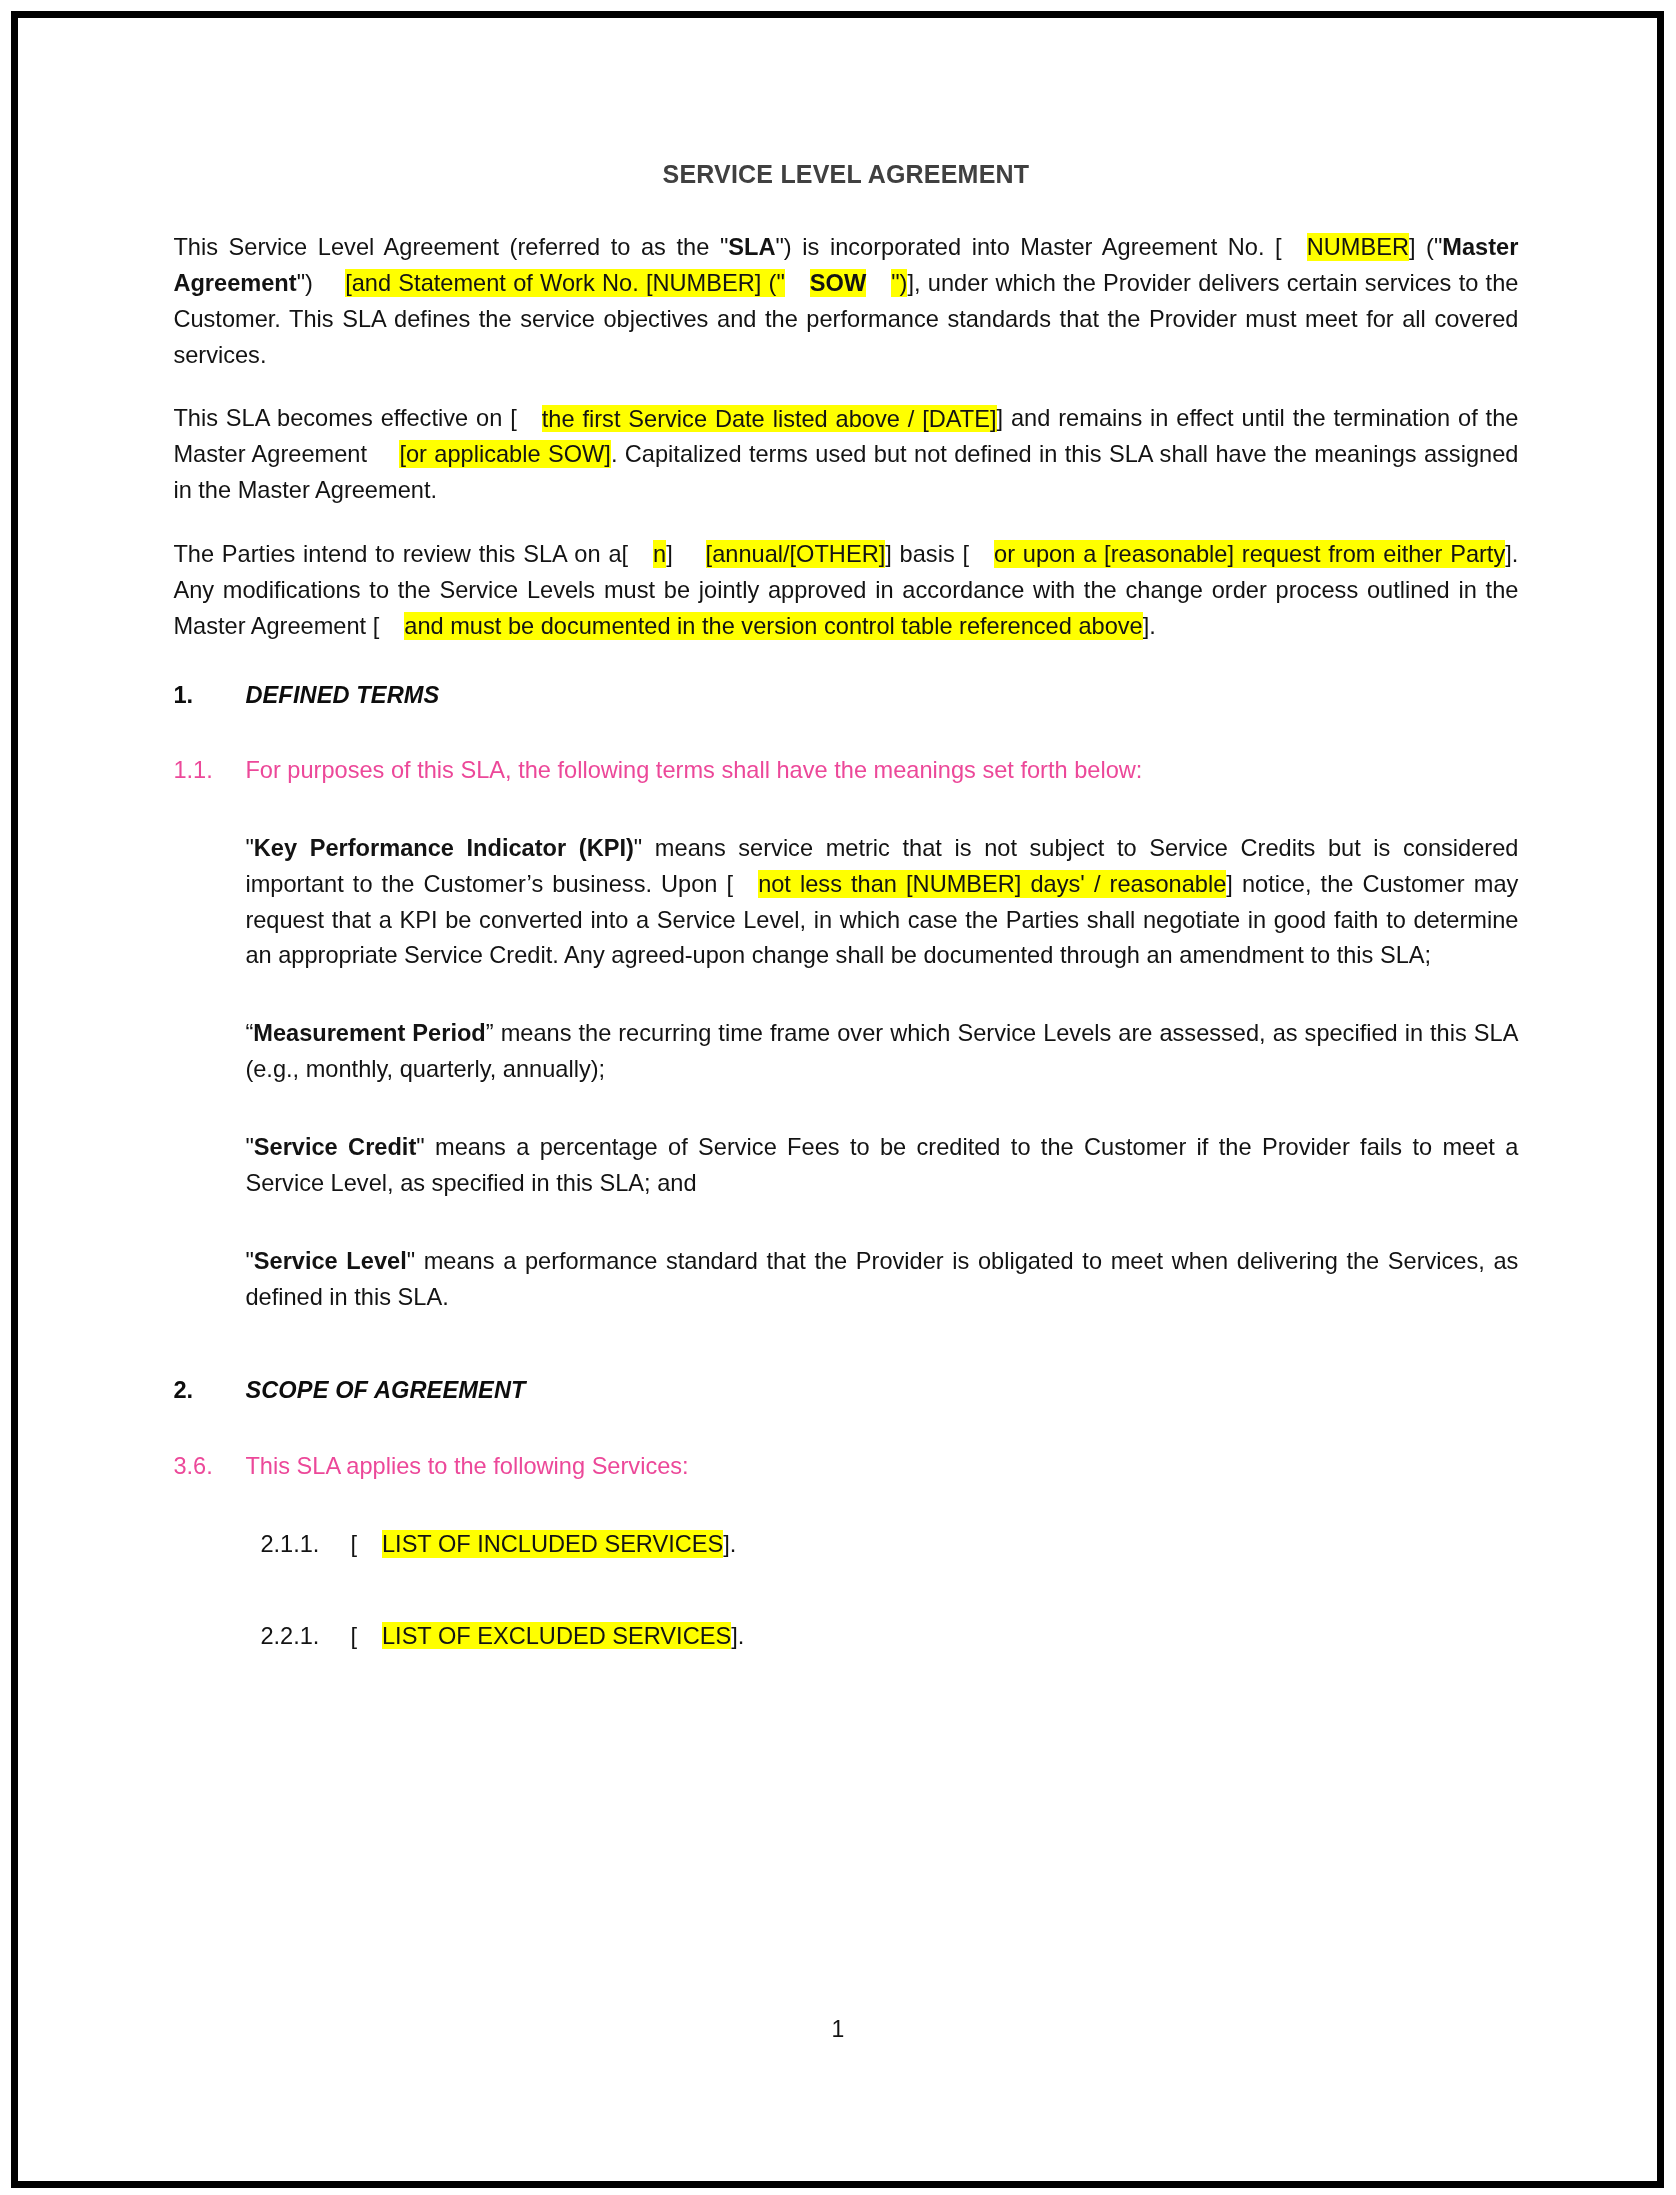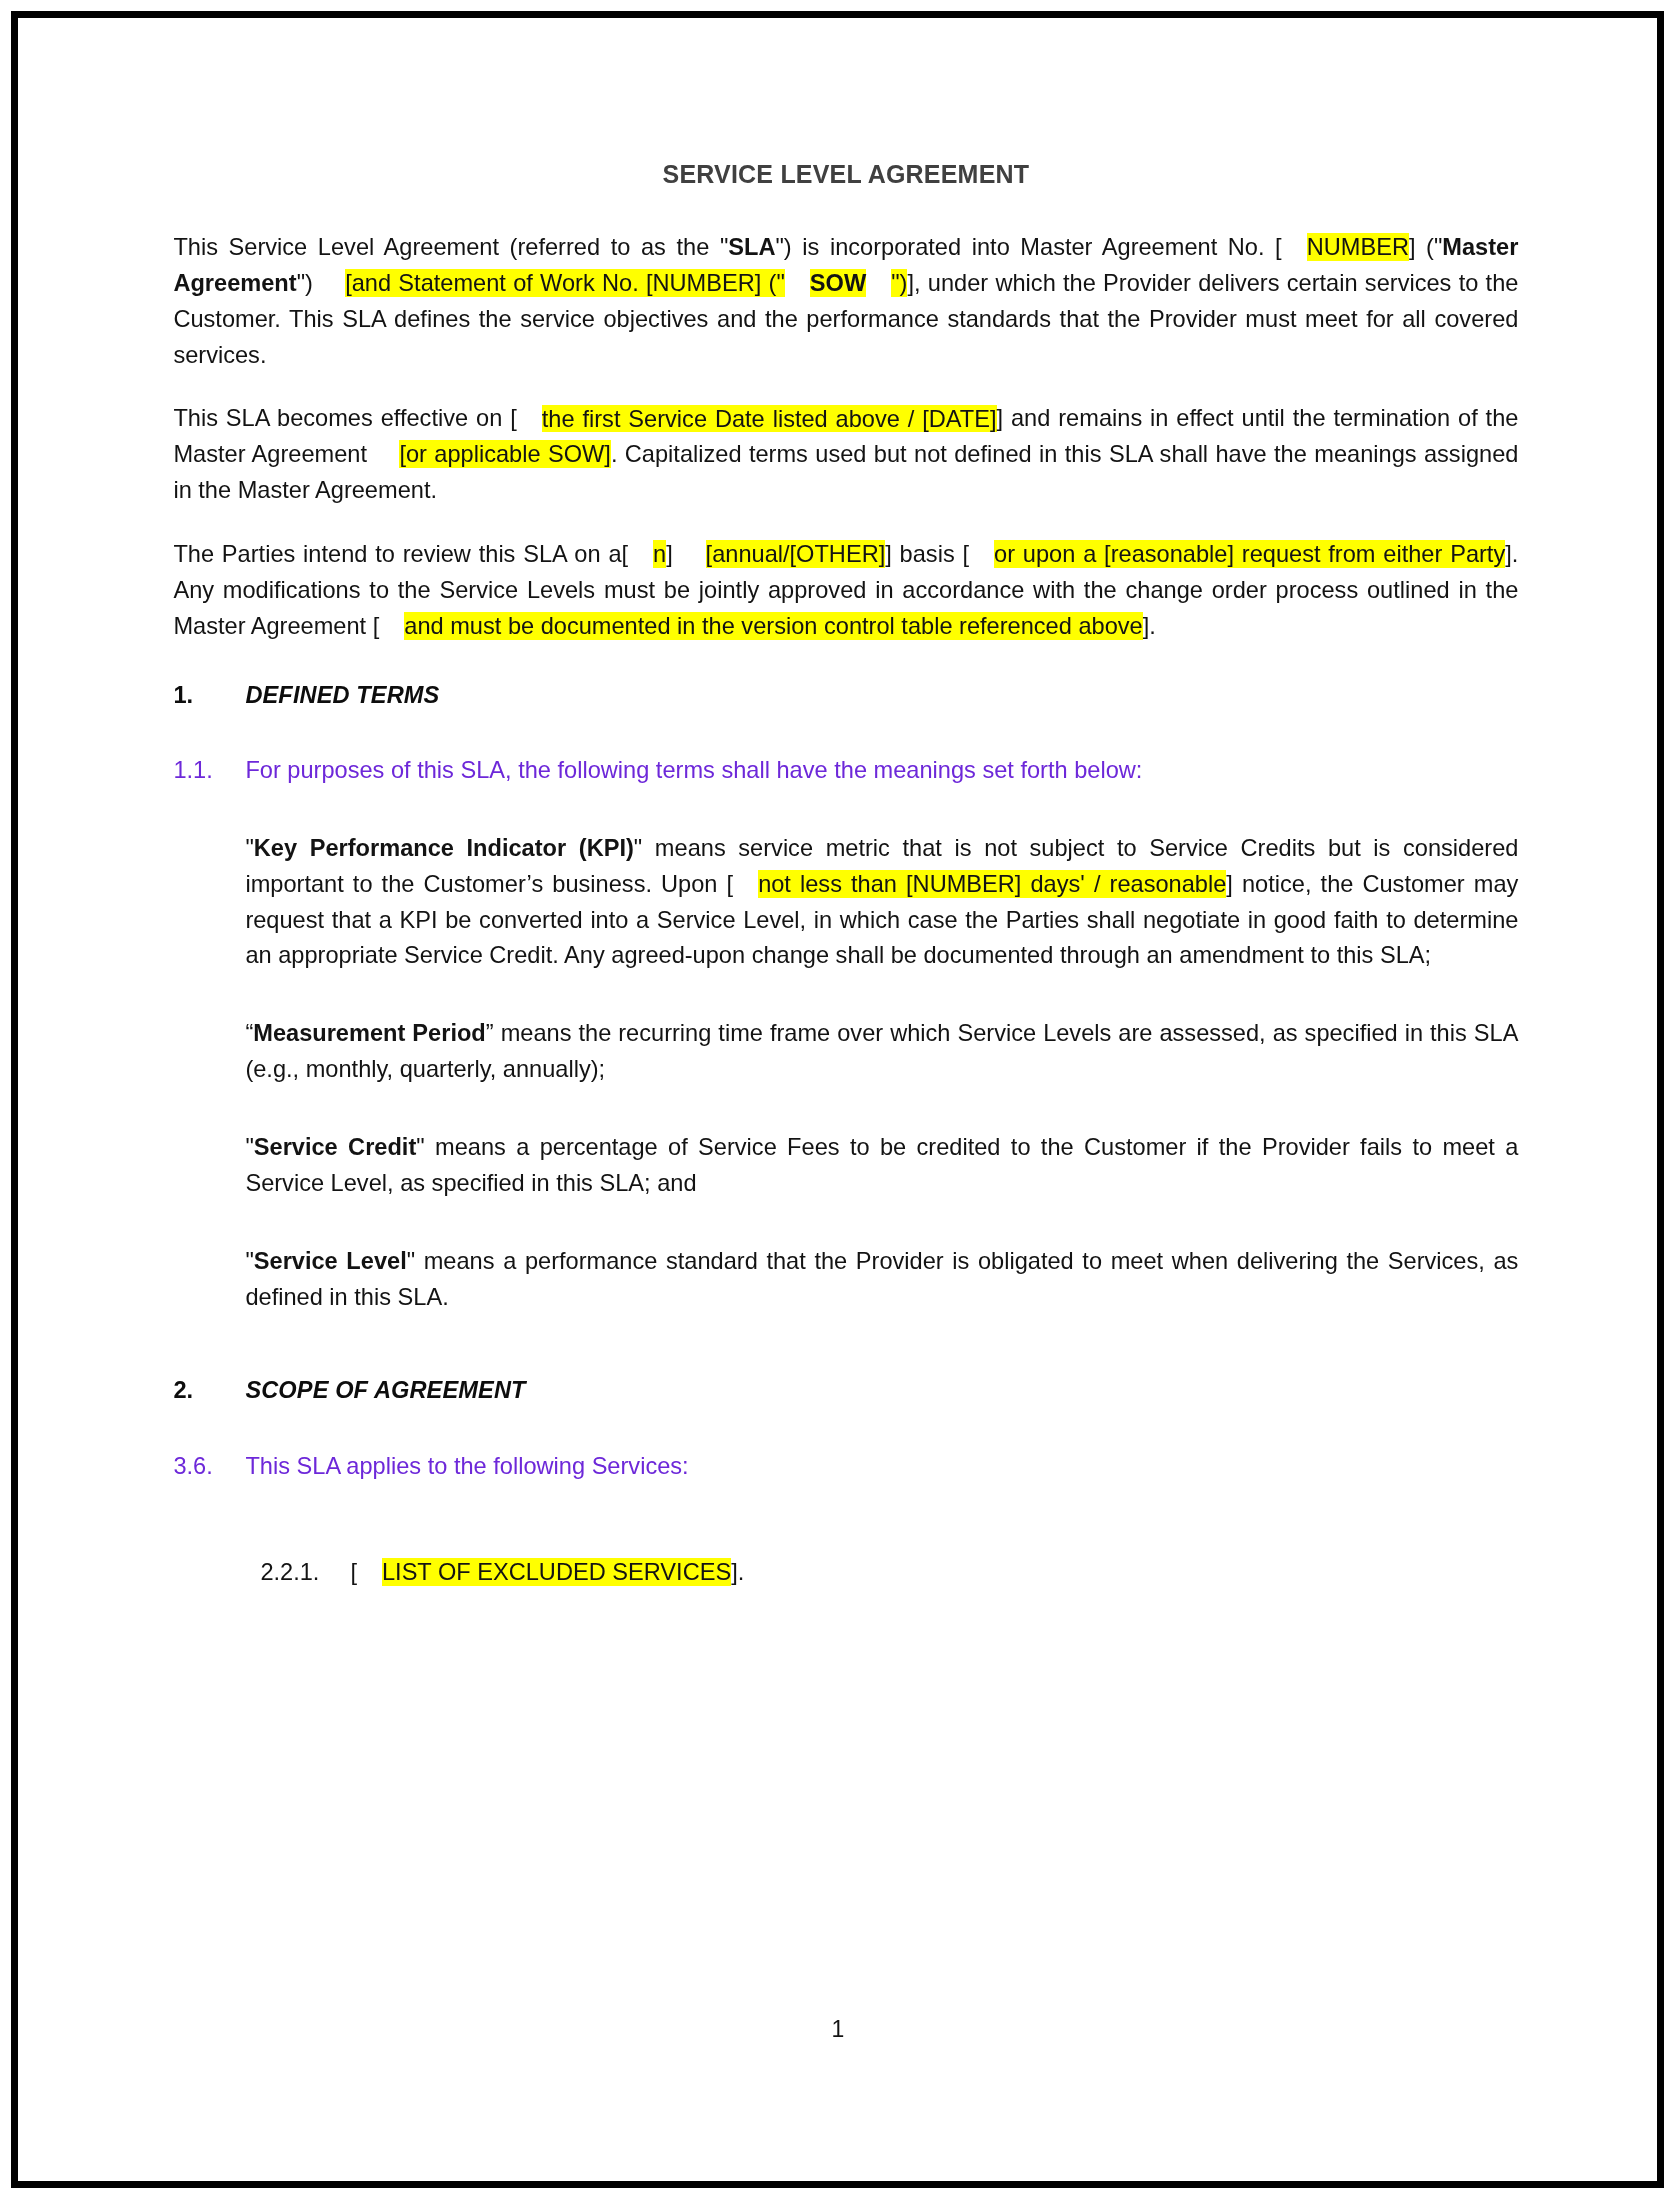--- a/index.html
+++ b/index.html
@@ -85,21 +85,21 @@
     font-weight: bold;
   }
   .h1-row .num { width: 72px; flex: 0 0 72px; }
   .h1-row .txt { flex: 1 1 auto; letter-spacing: 0.1px; font-style: italic; }
 
   .lvl2-row {
     display: flex;
     margin: 0 0 28px 0;
     font-size: 23.6px;
     line-height: 1.52;
-    color: #6d28d9;
+    color: #ec4899;
   }
   .lvl2-row .num { width: 72px; flex: 0 0 72px; }
   .lvl2-row .txt { flex: 1 1 auto; text-align: justify; }
 
   .lvl2-row.wide-num .num { width: 77px; flex: 0 0 77px; }
 
   .def-para {
     margin: 0 0 28px 0;
     padding-left: 72px;
     font-size: 23.6px;
@@ -199,20 +199,24 @@
 
       <div class="spacer-sm"></div>
 
       <div class="lvl2-row">
         <span class="num">3.6.</span>
         <span class="txt">This SLA applies to the following Services:</span>
       </div>
 
       <div class="spacer-sm"></div>
 
+      <div class="lvl3-row">
+        <span class="num">2.1.1.</span>
+        <span class="txt"><span>[</span><mark class="hl">LIST OF INCLUDED SERVICES</mark><span>].</span></span>
+      </div>
 
       <div class="spacer-sm"></div>
 
 
       <div class="spacer-sm"></div>
 
       <div class="lvl3-row">
         <span class="num">2.2.1.</span>
         <span class="txt"><span>[</span><mark class="hl">LIST OF EXCLUDED SERVICES</mark><span>].</span></span>
       </div>

